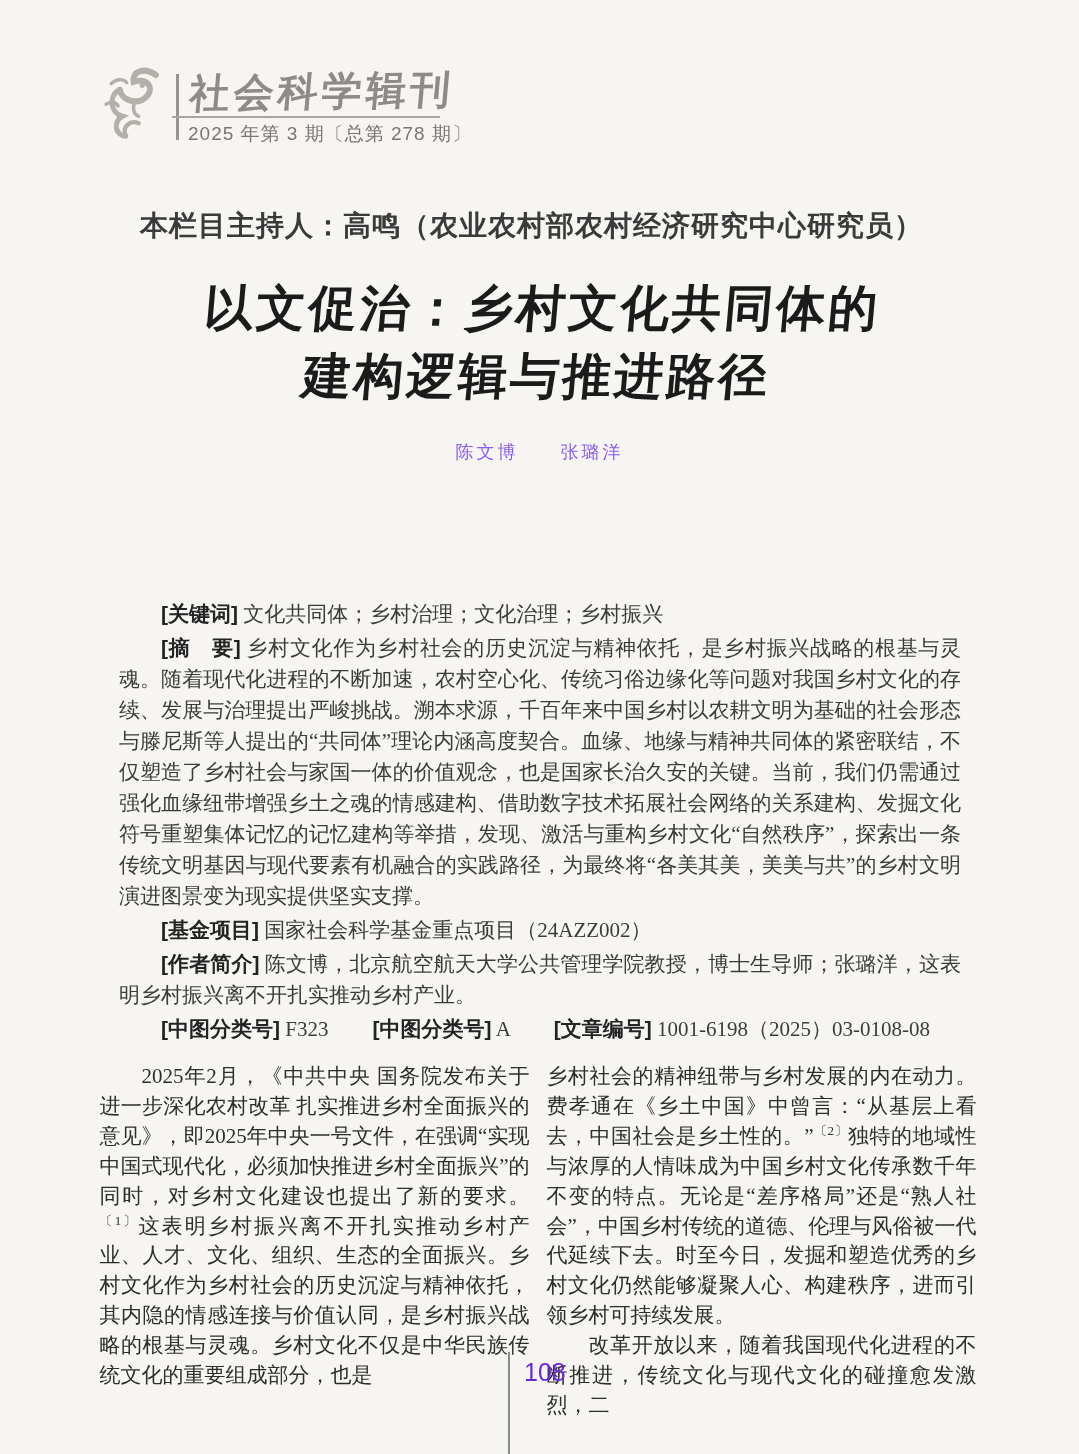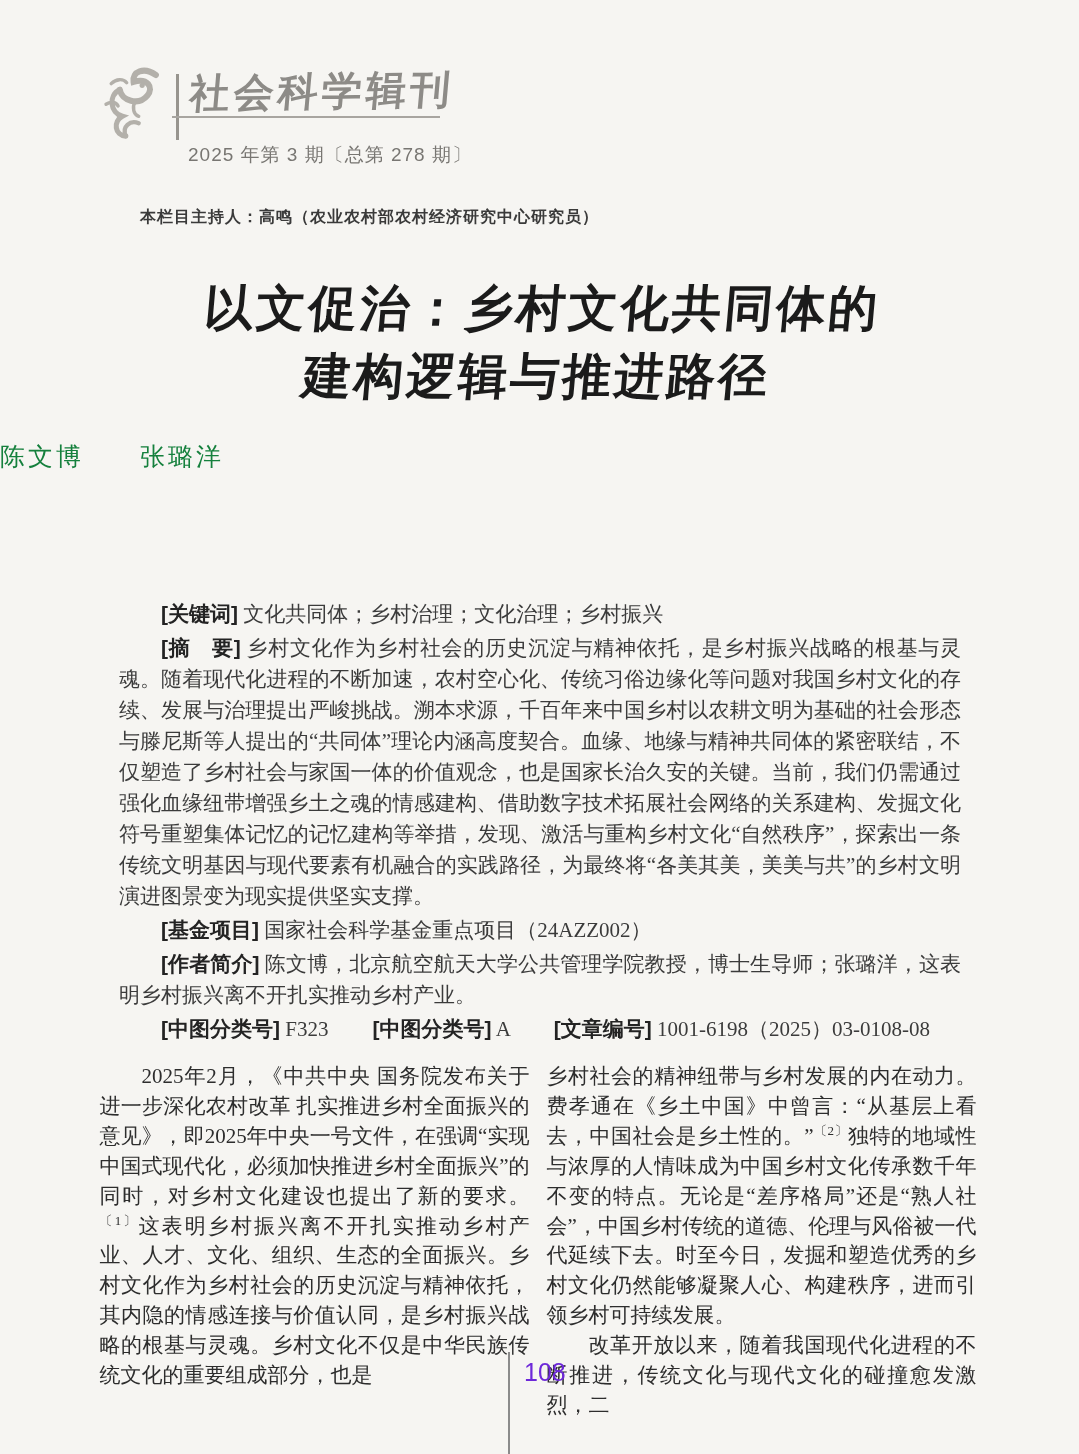--- a/index.html
+++ b/index.html
@@ -17,44 +17,44 @@
   .journal-name {
     position:absolute; top:64px; left:190px;
     font-family:"DejaVu Serif", serif; font-weight:700;
     font-size:40px; letter-spacing:4px; color:#8d8b87;
     transform:skewX(-6deg) rotate(-1deg); white-space:nowrap;
   }
   .masthead-hrule { position:absolute; top:116px; left:172px; width:268px; height:2px; background:#a8a5a0; }
   .issue-line {
     position:absolute; top:121px; left:188px;
     font-family:"Liberation Sans", sans-serif; font-size:19px;
-    color:#787672; letter-spacing:1px; white-space:nowrap;margin-top:21px;
+    color:#787672; letter-spacing:1px; white-space:nowrap;
   }
   
   .column-tag {
     position:absolute; top:155px; left:92px;
     font-family:"Liberation Sans", sans-serif; font-weight:700;
     font-size:22px; color:#323232; letter-spacing:1px; white-space:nowrap;
   }
   .host-line {
     position:absolute; top:207px; left:140px;
     font-family:"Liberation Sans", sans-serif; font-weight:600;
-    font-size:16px; color:#3a3a3a; letter-spacing:1px; white-space:nowrap;
+    font-size:28px; color:#3a3a3a; letter-spacing:1px; white-space:nowrap;
   }
   
   .article-title {
     position:absolute; top:274px; left:0; width:100%;
     margin:0; text-align:center;
     font-family:"DejaVu Serif", serif; font-weight:800;
     font-size:49px; line-height:68px; letter-spacing:3px;
     color:#1b1b1b; transform:skewX(-5deg);
   }
   .authors {
     position:absolute; top:440px; left:0; width:100%;
-    font-size:25px; letter-spacing:3px; color:#15803d;
+    text-align:center; font-size:18px; letter-spacing:3px; color:#8b5cf6;
   }
   
   .front-matter {
     position:absolute; top:598px; left:119px; width:842px;
     font-size:21px; line-height:31px; text-align:justify; color:#3b3b3b;
   }
   .fm { margin:0 0 2px 0; text-indent:2em; }
   .fm-label { font-family:"Liberation Sans", sans-serif; font-weight:700; color:#232323; }
   .fm-text { }
   .clc-gap { display:inline-block; width:1.6em; }

